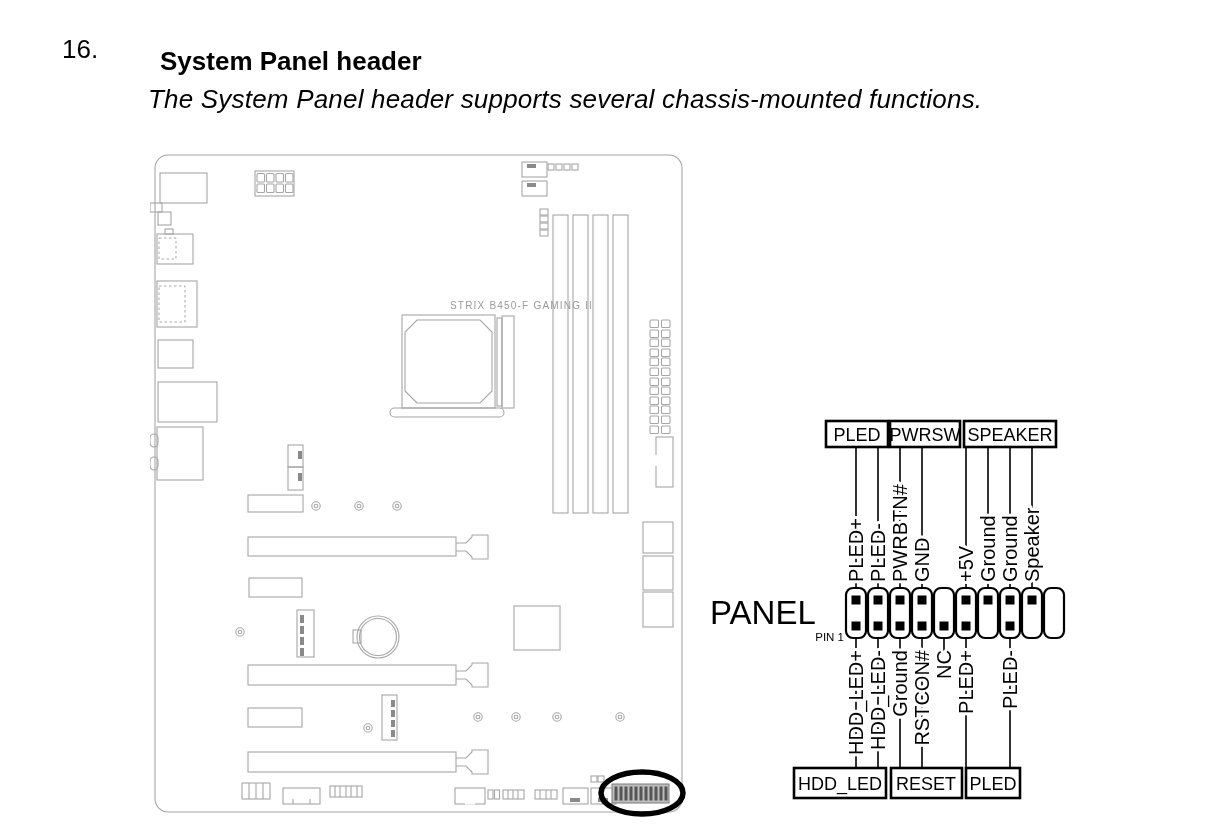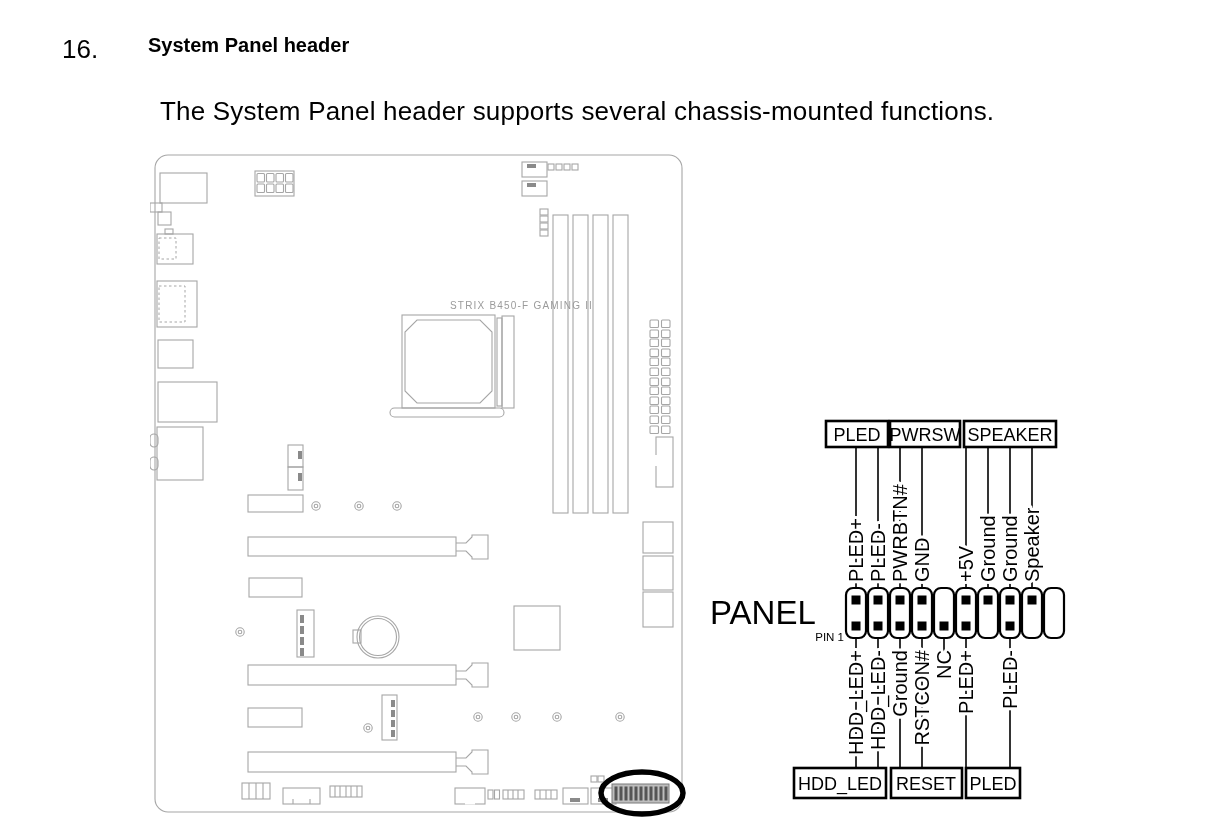--- a/index.html
+++ b/index.html
@@ -1,20 +1,20 @@
 <!DOCTYPE html>
 <html><head>
 <meta charset="utf-8">
 <style>
   html,body{margin:0;padding:0;background:#ffffff;}
   body{width:1208px;height:838px;position:relative;overflow:hidden;
        font-family:"Liberation Sans",sans-serif;color:#000;}
   .section-number{position:absolute;left:62px;top:34px;font-size:26px;font-weight:normal;}
-  .section-title{position:absolute;left:148px;top:34px;font-size:20px;font-weight:bold;margin:0;}
-  .section-desc{position:absolute;left:148px;top:84px;font-size:26px;margin:12px;letter-spacing:0.2px;}
+  .section-title{position:absolute;left:148px;top:34px;font-size:26px;font-weight:bold;margin:12px;}
+  .section-desc{position:absolute;left:148px;top:84px;font-size:26px;margin:0;letter-spacing:0.2px;font-style:italic;}
   .board-svg{position:absolute;left:150px;top:150px;}
   .pinout-svg{position:absolute;left:700px;top:410px;}
   
   .bd{stroke:#a6a6a6;fill:none;stroke-width:1.1;}
   .bd-dash{stroke:#a6a6a6;fill:none;stroke-width:1;stroke-dasharray:2.5 2.5;}
   .bd-mark{fill:#8a8a8a;stroke:none;}
   .brand-label{font-size:10px;letter-spacing:1.2px;fill:#9b9b9b;stroke:none;
                font-family:"Liberation Sans",sans-serif;}
   
   .pk{stroke:#000;fill:none;stroke-width:1.6;}

